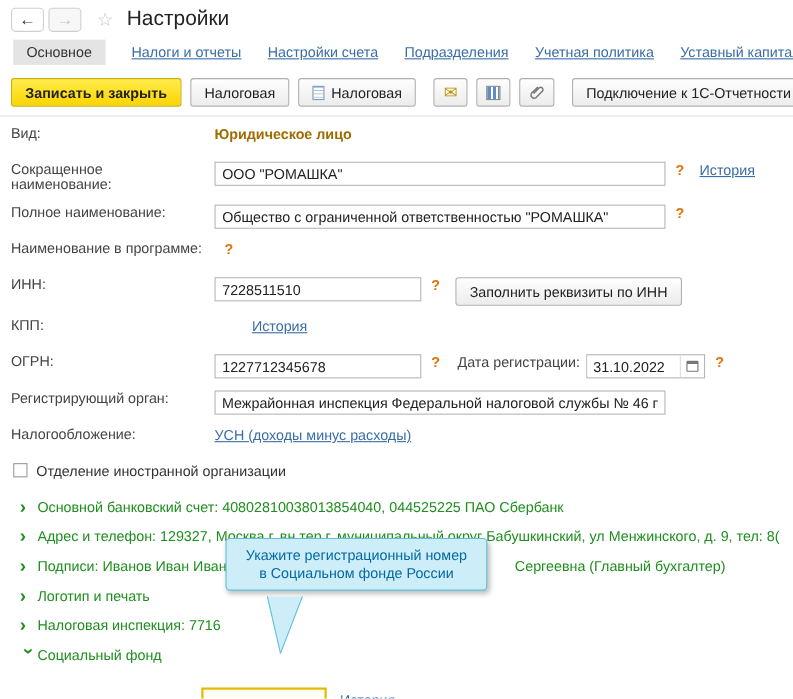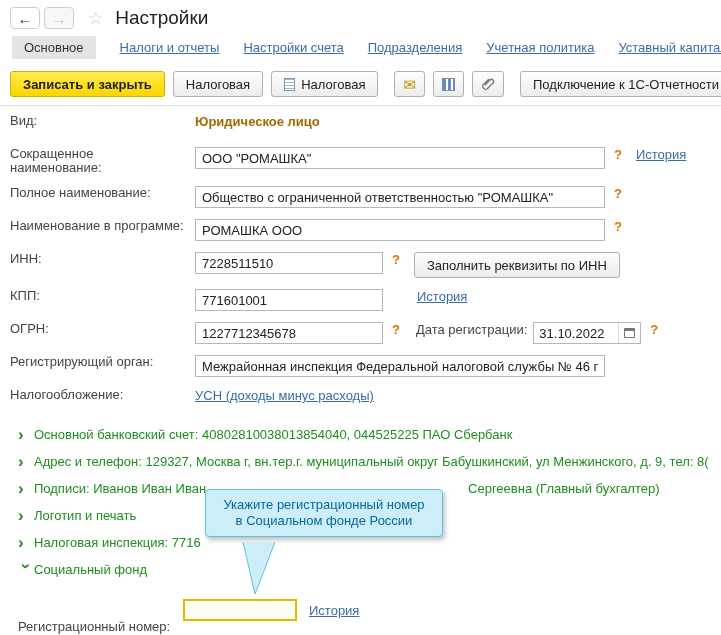--- a/index.html
+++ b/index.html
@@ -152,34 +152,32 @@
     </div>
 
     <div class="row">
       <div class="flabel">Полное наименование:</div>
       <input class="txt w-lg" value="Общество с ограниченной ответственностью &quot;РОМАШКА&quot;" style="">
       <span class="help">?</span>
     </div>
 
     <div class="row">
       <div class="flabel">Наименование в программе:</div>
-      <input class="txt w-lg" value="РОМАШКА ООО" style="">
       <span class="help">?</span>
     </div>
 
     <div class="row">
       <div class="flabel">ИНН:</div>
       <input class="txt w-sm" value="7228511510" style="">
       <span class="help">?</span>
       <button class="btn ml14">Заполнить реквизиты по ИНН</button>
     </div>
 
     <div class="row">
       <div class="flabel">КПП:</div>
-      <input class="txt w-sm" value="771601001" style="">
       <a class="hlink ml34">История</a>
     </div>
 
     <div class="row">
       <div class="flabel">ОГРН:</div>
       <input class="txt w-sm" value="1227712345678" style="">
       <span class="help">?</span>
       <span class="date-label">Дата регистрации:</span>
       <span class="date-box">
         <input class="date-input" value="31.10.2022" style="">
@@ -193,20 +191,24 @@
     <div class="row">
       <div class="flabel">Регистрирующий орган:</div>
       <input class="txt w-lg" value="Межрайонная инспекция Федеральной налоговой службы № 46 по г" style="">
     </div>
 
     <div class="row">
       <div class="flabel">Налогообложение:</div>
       <a class="hlink">УСН (доходы минус расходы)</a>
     </div>
 
+    <div class="row" style="margin-bottom:4px;">
+      <span class="cb"></span>
+      <span>Отделение иностранной организации</span>
+    </div>
 
     <div class="sections">
 
       <div class="sec-row">
         <span class="chev">›</span>
         <span class="sec-text">Основной банковский счет: 40802810038013854040, 044525225 ПАО Сбербанк</span>
       </div>
 
       <div class="sec-row">
         <span class="chev">›</span>

